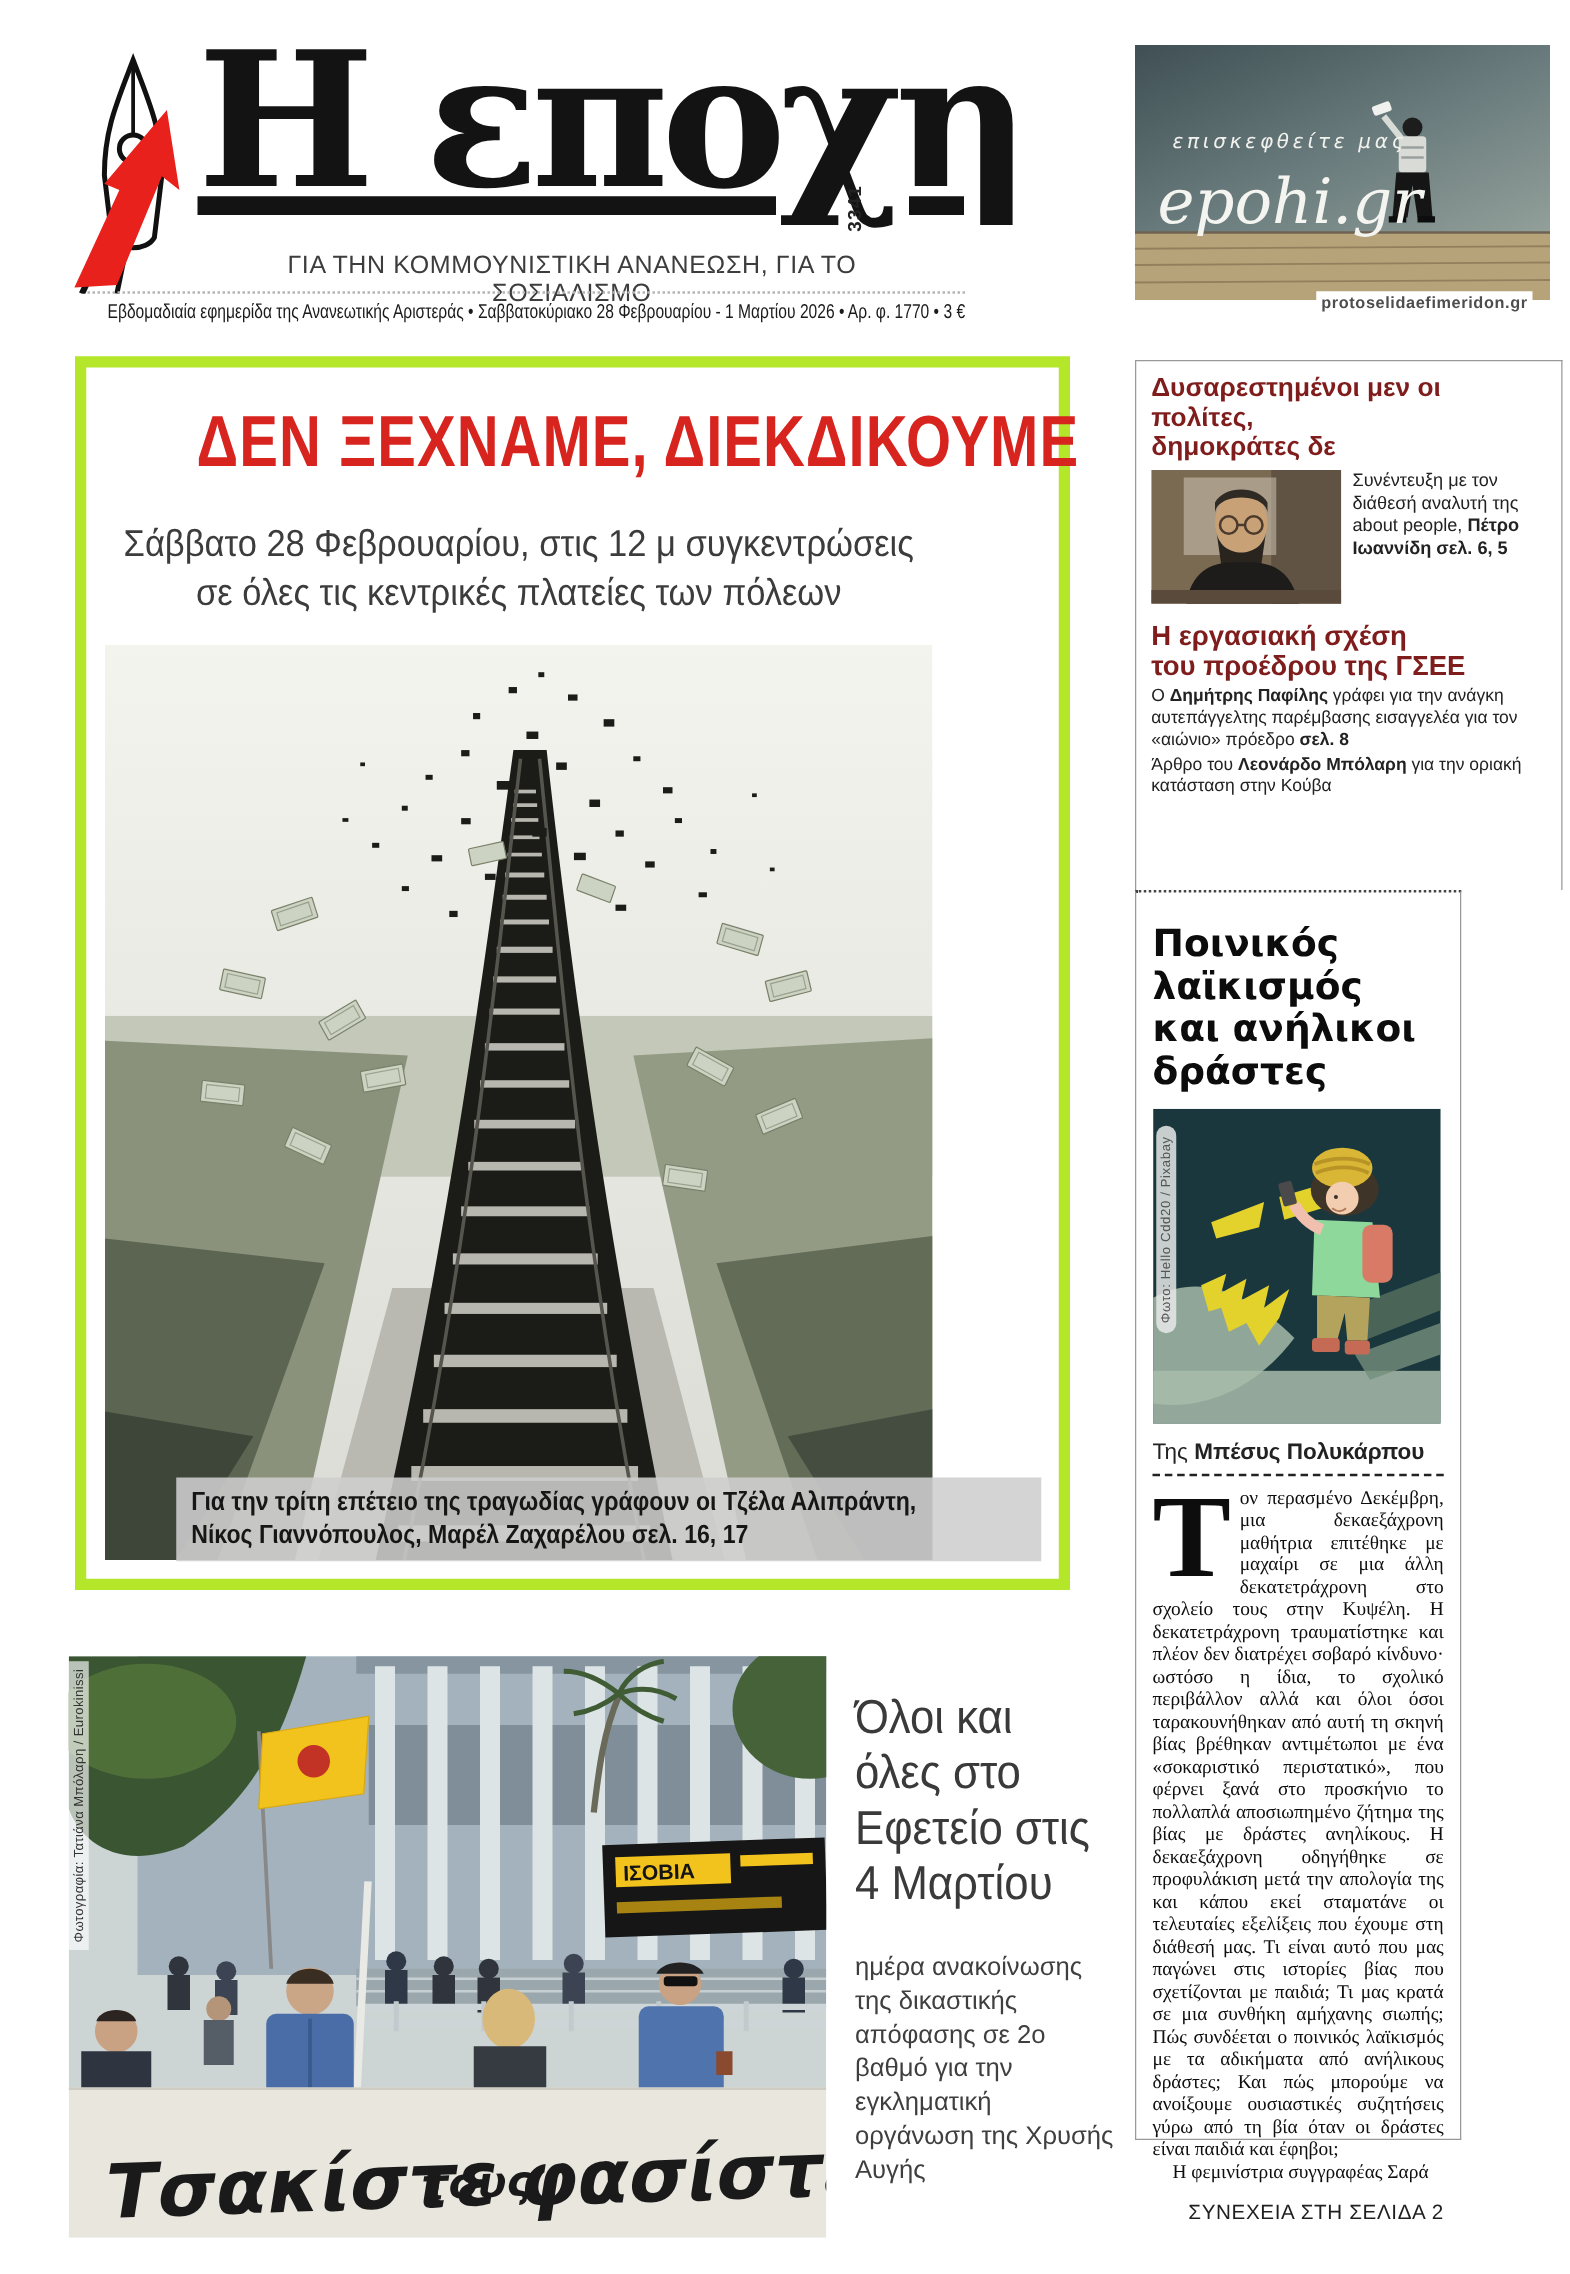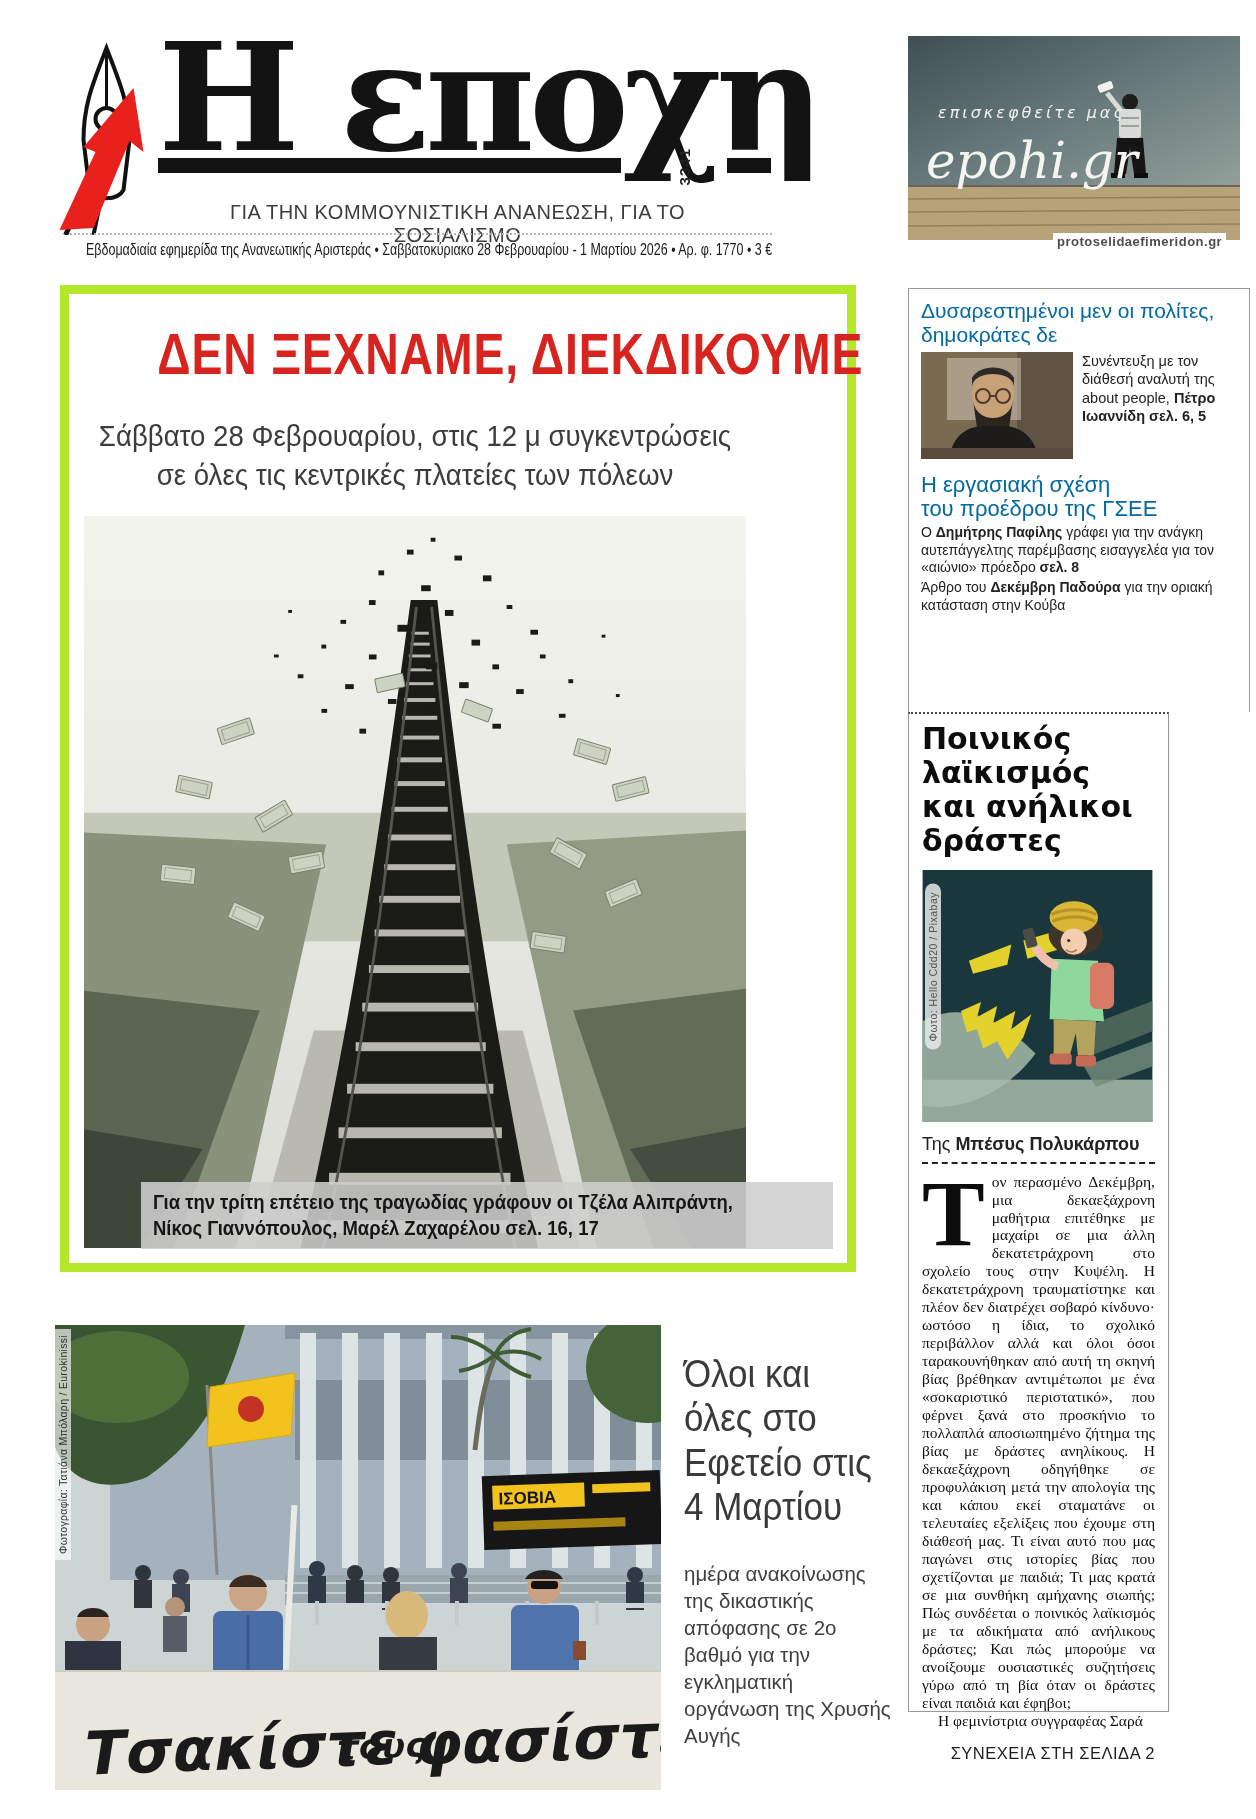--- a/index.html
+++ b/index.html
@@ -25,32 +25,32 @@
   #lead-headline span{display:inline-block;transform:scaleX(0.8);transform-origin:center top;font-size:58px;font-weight:bold;color:#d8241f;white-space:nowrap;letter-spacing:1px;}
   #lead-subhead{position:absolute;left:0;top:122px;width:692px;text-align:center;transform:scaleX(0.92);transform-origin:center top;}
   #lead-subhead div{font-size:30px;color:#3c3c3c;line-height:1.3;white-space:nowrap;}
   #lead-image{position:absolute;left:15px;top:222px;width:662px;height:732px;}
   #lead-caption{position:absolute;left:72px;right:14px;bottom:14px;background:rgba(206,206,206,0.88);padding:7px 10px 8px 12px;}
   #lead-caption div{white-space:nowrap;}
   #lead-caption span{display:inline-block;transform:scaleX(0.88);transform-origin:left top;font-size:21px;font-weight:bold;color:#161616;line-height:1.25;}
 
   
   #teaser-box{left:908px;top:288px;width:342px;height:424px;border:1px solid #999;border-bottom:none;box-sizing:border-box;padding:10px 12px;overflow:hidden;background:#fff;}
-  .teaser-title{font-weight:normal;color:#0369a1;white-space:pre-line;}
+  .teaser-title{font-weight:bold;color:#7f1d1d;white-space:pre-line;}
   #t1-title{font-size:21px;line-height:1.12;}
   .t-title2{font-size:22px;line-height:1.1;margin-top:14px;}
   #t1-row{display:flex;margin-top:6px;}
   #t1-photo{width:152px;height:107px;flex:0 0 auto;}
   #t1-text{margin-left:9px;font-size:14.5px;line-height:1.26;color:#222;}
   .teaser-body{font-size:14px;line-height:1.24;color:#222;margin-top:3px;}
   .bold{font-weight:bold;}
 
   
   #opinion-box{left:908px;top:712px;width:261px;height:1000px;border:1px solid #999;border-top:2px dotted #444;box-sizing:border-box;background:#fff;padding:8px 13px;}
-  #opinion-headline{font-family:"DejaVu Sans",sans-serif;font-weight:bold;font-size:30px;line-height:1.13;color:#0c0c0c;white-space:pre-line;margin-top:0;}
+  #opinion-headline{font-family:"DejaVu Sans",sans-serif;font-weight:bold;font-size:30px;line-height:1.13;color:#0c0c0c;white-space:pre-line;margin-top:17px;}
   #opinion-illo-wrap{position:relative;margin-top:12px;width:231px;height:252px;}
   #opinion-credit{position:absolute;left:3px;top:14px;writing-mode:vertical-rl;transform:rotate(180deg);background:rgba(232,232,232,0.85);border-radius:9px;padding:8px 2px;font-size:10.5px;color:#555;letter-spacing:0.5px;}
   #opinion-byline{margin-top:12px;font-size:18px;color:#222;border-bottom:2px dashed #222;padding-bottom:7px;}
   #opinion-body{margin-top:9px;font-family:"Liberation Serif",serif;font-size:15.5px;line-height:1.16;text-align:justify;color:#0e0e0e;}
   #opinion-dropcap{float:left;font-family:"Liberation Serif",serif;font-weight:bold;font-size:94px;line-height:0.76;margin:5px 7px 0 0;color:#0d0d0d;}
   #opinion-last{font-family:"Liberation Serif",serif;font-size:15.5px;line-height:1.16;text-indent:16px;color:#0e0e0e;}
   #opinion-cont{margin-top:14px;text-align:right;font-size:16.5px;color:#1f1f1f;letter-spacing:0.5px;}
 
   
   #bottom-photo-wrap{left:55px;top:1325px;width:606px;height:465px;}
@@ -283,21 +283,21 @@
   </div>
   <div>
     <div class="teaser-title t-title2">Η εργασιακή σχέση
 του προέδρου της ΓΣΕΕ</div>
     <div class="teaser-body">
       <span>Ο </span><span class="bold">Δημήτρης Παφίλης</span><span> γράφει για την ανάγκη αυτεπάγγελτης παρέμβασης εισαγγελέα για τον «αιώνιο» πρόεδρο </span><span class="bold">σελ. 8</span>
     </div>
   </div>
   <div>
     <div class="teaser-body">
-      <span>Άρθρο του </span><span class="bold">Δεκέμβρη Παδούρα</span><span> για την οριακή κατάσταση στην Κούβα </span>
+      <span>Άρθρο του </span><span class="bold">Λεονάρδο Μπόλαρη</span><span> για την οριακή κατάσταση στην Κούβα </span>
     </div>
   </div>
 </div>
 
 <div id="opinion-box" class="abs">
   <div id="opinion-headline">Ποινικός
 λαϊκισμός
 και ανήλικοι
 δράστες</div>
   <div id="opinion-illo-wrap">

